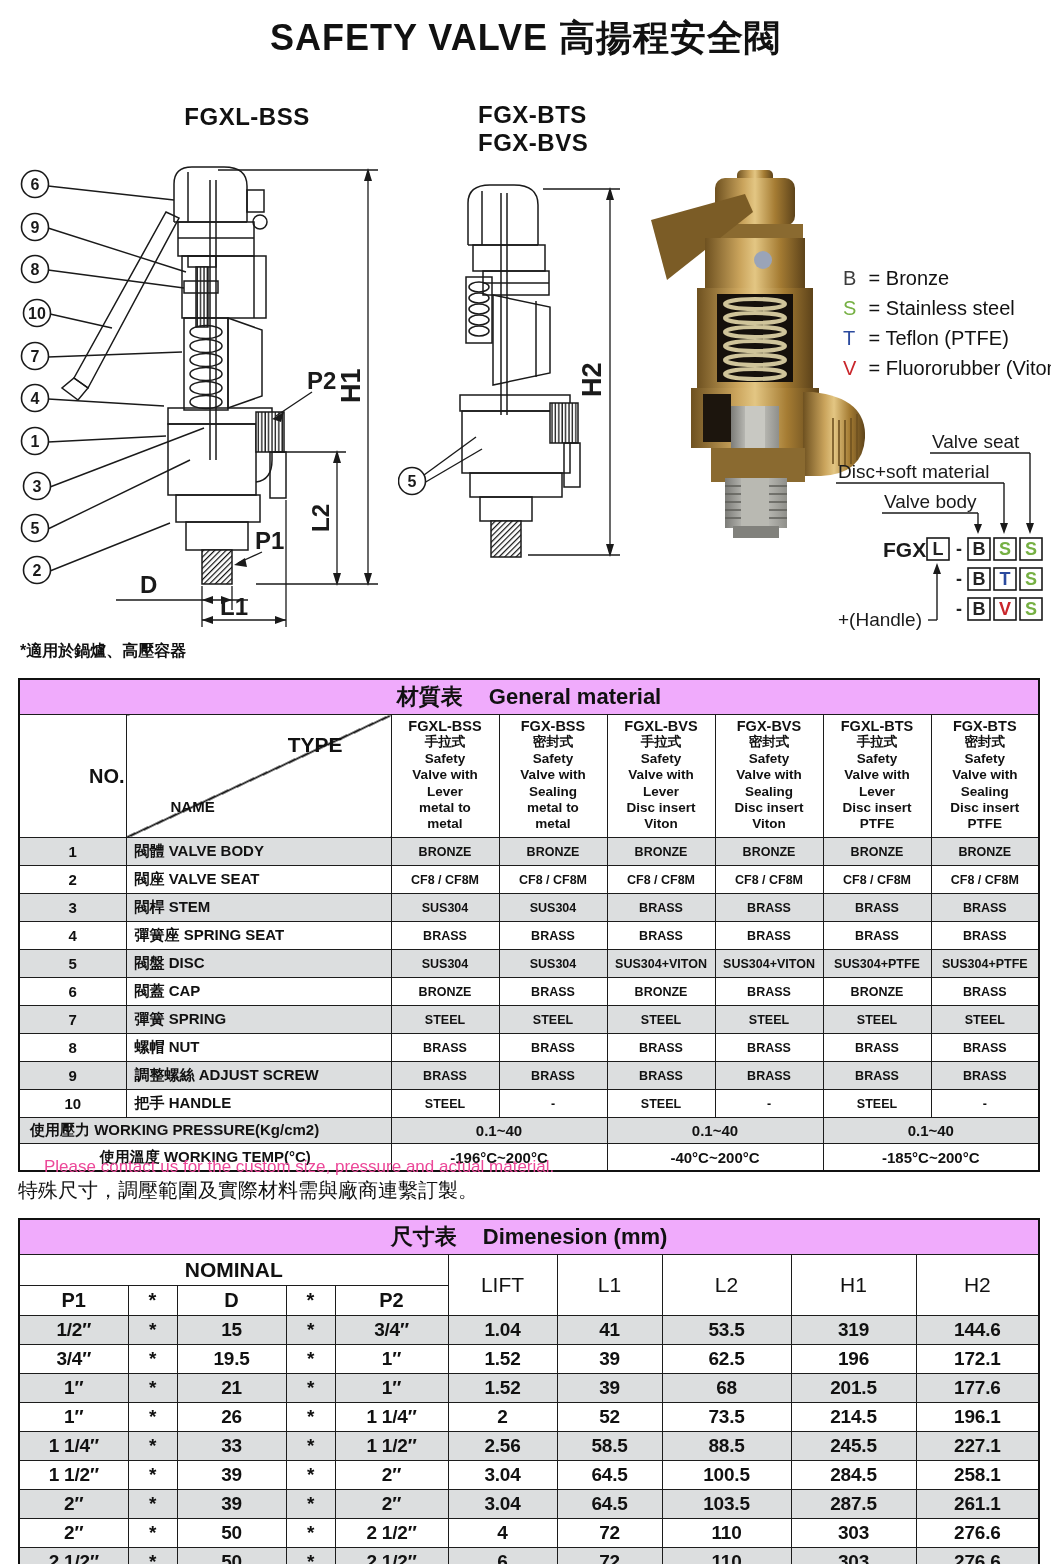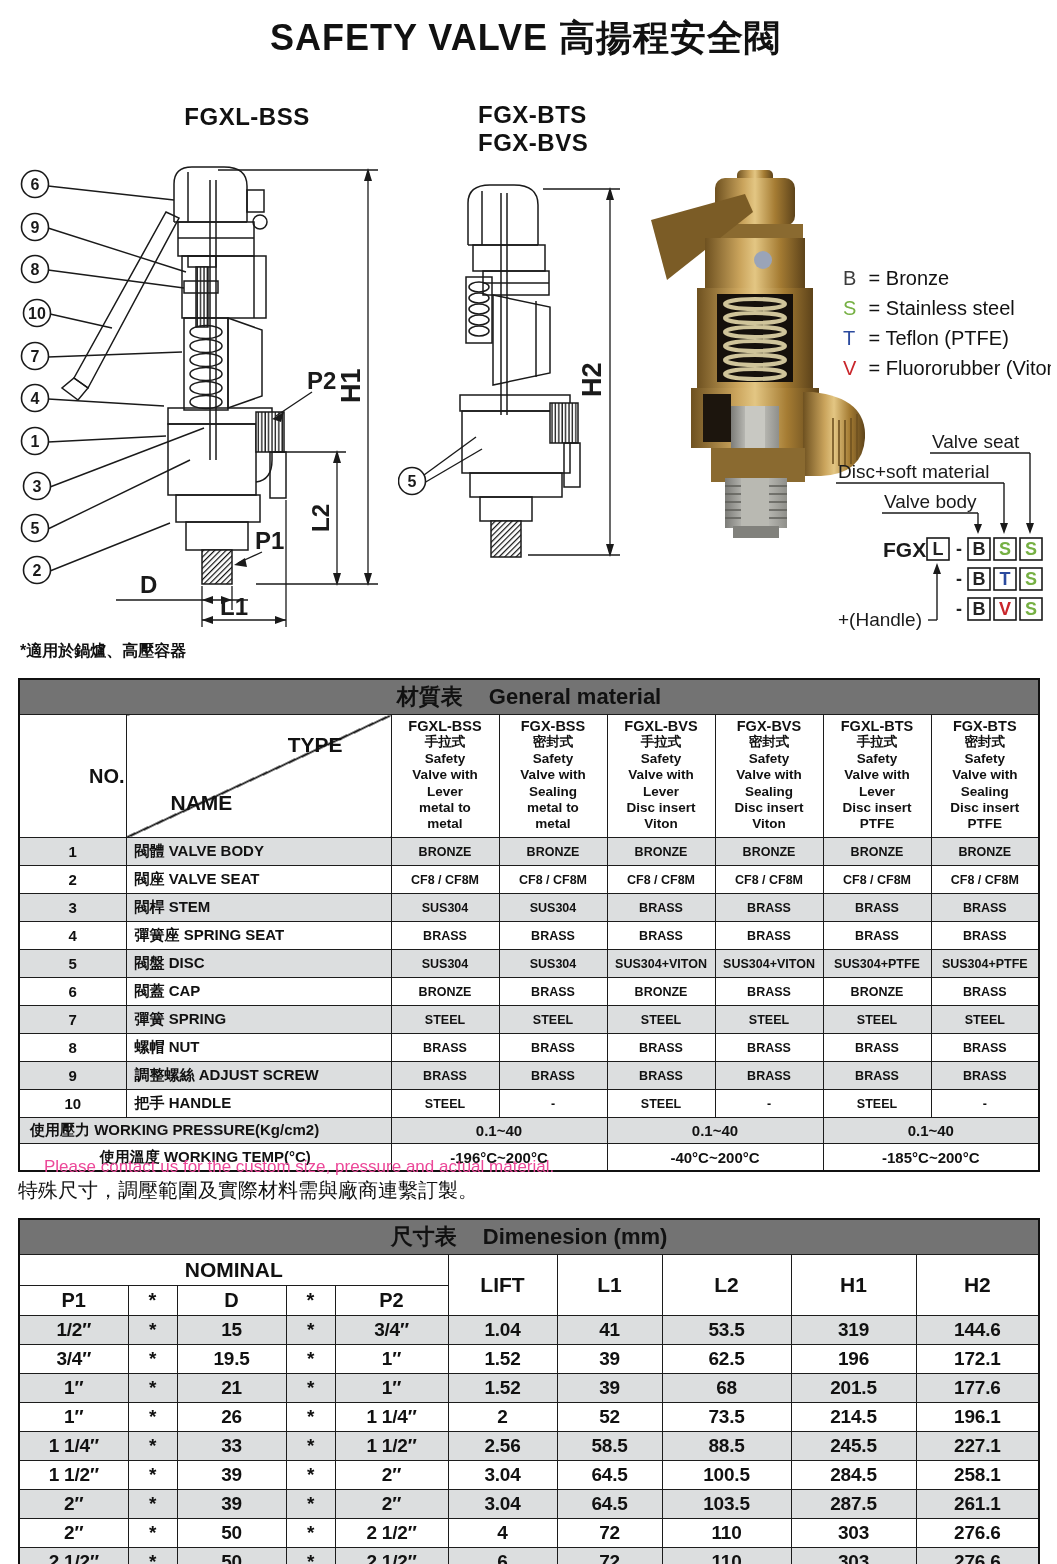--- a/index.html
+++ b/index.html
@@ -25,42 +25,42 @@
   .c-dark{color:#3c3c3c}.c-green{color:#76b043}.c-blue{color:#2b4a9e}.c-red{color:#c9262b}
 
   .note-apply{position:absolute;left:20px;top:641px;font-size:16px;font-weight:bold;}
   .note-en{position:absolute;left:24px;top:1157px;font-size:17px;color:#ec4899;margin-left:20px;}
   .note-zh{position:absolute;left:18px;top:1177px;font-size:20px;font-weight:normal;}
 
   table{border-collapse:collapse;table-layout:fixed;background:#fff;}
   td,th{border:1px solid #1c1c1c;overflow:hidden;white-space:nowrap;}
   .mt{position:absolute;left:18px;top:678px;width:1020px;border:2px solid #111;}
   .dt{position:absolute;left:18px;top:1218px;width:1020px;border:2px solid #111;}
-  .ttl-bar{background:#737373;height:32px;font-size:22px;font-weight:bold;text-align:center;}
+  .ttl-bar{background:#f0abfc;height:32px;font-size:22px;font-weight:bold;text-align:center;}
   .ttl-bar .en{font-weight:bold;}
   .ttl-sp{display:inline-block;width:26px;}
 
   .mt .no-h{font-size:20px;font-weight:bold;text-align:right;}
   .corner{position:relative;height:122px;padding:0;
     background:linear-gradient(to bottom right,transparent calc(50% - 1px),#1c1c1c calc(50% - 1px),#1c1c1c calc(50% + 1px),transparent calc(50% + 1px));}
   .corner .type{position:absolute;top:18px;right:48px;font-size:21px;font-weight:bold;}
-  .corner .name{position:absolute;bottom:22px;left:44px;font-size:21px;font-weight:bold;}
+  .corner .name{position:absolute;bottom:22px;left:44px;font-size:15px;font-weight:bold;}
   .colh{vertical-align:top;text-align:center;padding-top:3px;}
   .colh div{font-size:13.5px;font-weight:bold;line-height:16.4px;}
   .colh .mod{font-size:14.5px;}
   .mt .r td{height:25px;font-size:12.5px;font-weight:bold;text-align:center;}
   .mt .r td.nm{font-size:15px;text-align:left;padding-left:8px;}
   .mt .r td.no{font-size:15px;}
   .alt{background:#dcdedf;}
   .pr td{height:23px;font-size:15px;font-weight:bold;text-align:center;}
   .pr .plab{text-align:left;padding-left:10px;}
   .tp td{height:24px;font-size:15px;font-weight:bold;text-align:center;}
 
   .dt .nom{font-size:21px;font-weight:bold;text-align:center;height:28px;}
-  .dt th.mainh{font-size:21px;font-weight:bold;text-align:center;background:#fff;margin-top:14px;}
+  .dt th.mainh{font-size:21px;font-weight:normal;text-align:center;background:#fff;margin-top:14px;}
   .dt .sub td{font-size:20px;font-weight:bold;text-align:center;height:27px;}
   .dt .d td{height:26px;font-size:19px;font-weight:bold;text-align:center;letter-spacing:-0.2px;}
 </style>
 </head>
 <body>
 
 <div class="page">
 
   <div class="page-title">SAFETY VALVE 高揚程安全閥</div>
 

